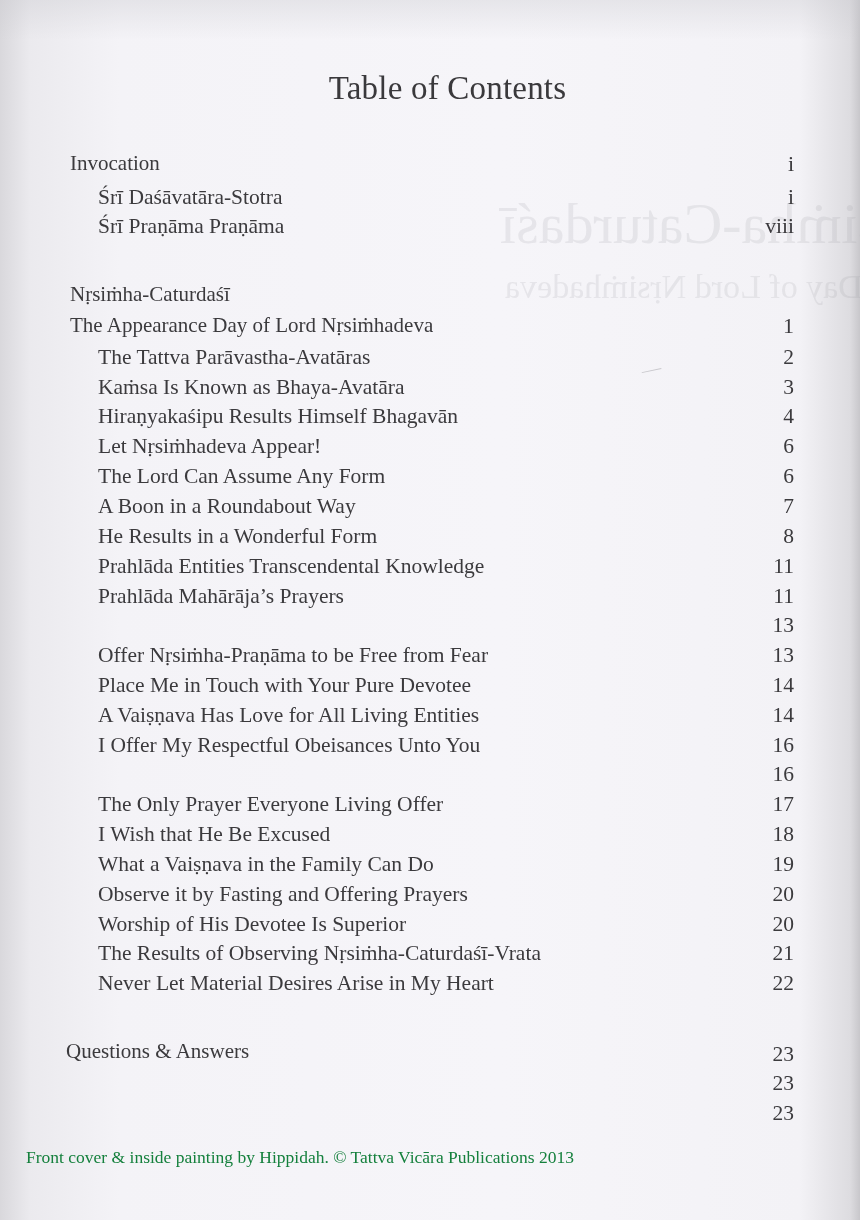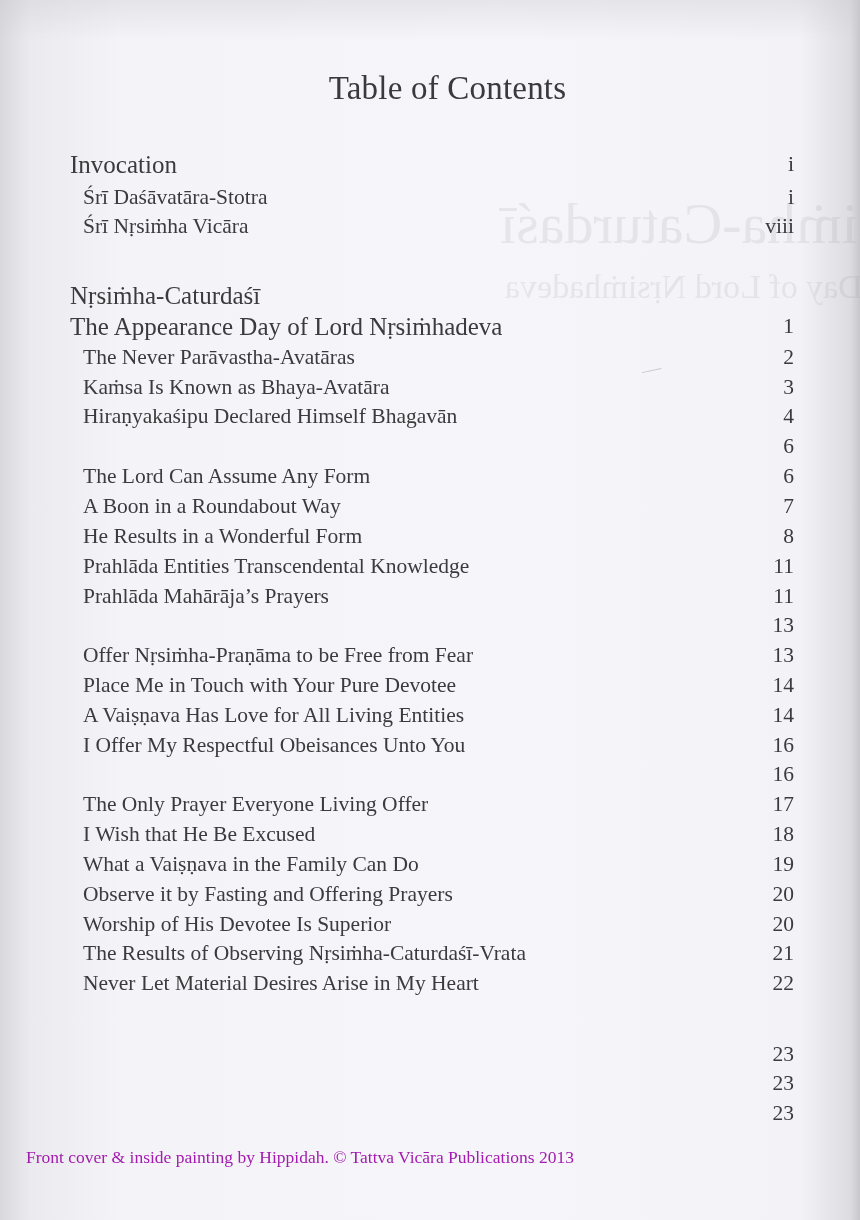--- a/index.html
+++ b/index.html
@@ -45,30 +45,30 @@
     .row .label {
       position: absolute;
       white-space: nowrap;
     }
     .row .page {
       position: absolute;
       right: 66px;
       text-align: right;
       white-space: nowrap;
     }
-    .lvl0 .label { left: 70px; font-size: 25px; font-family: Liberation Serif, serif; }
+    .lvl0 .label { left: 70px; font-size: 21px; font-family: Liberation Serif, serif; }
     .lvl0 .page { font-size: 22px; }
-    .lvl1 .label { left: 83px; font-size: 21.5px; }
+    .lvl1 .label { left: 98px; font-size: 21.5px; }
     .lvl1 .page { font-size: 21.5px; }
     .footer {
       position: absolute;
       left: 26px; top: 1147px;
       font-size: 17.5px;
       white-space: nowrap;
-      color: #a21caf;
+      color: #15803d;
     }
     .speck {
       position: absolute; left: 642px; top: 370px; width: 20px; height: 4px;
       border-top: 1px solid rgba(120,120,125,0.35);
       transform: rotate(-12deg);
     }
   </style>
 </head>
 <body>
 
@@ -82,46 +82,47 @@
 
 <div class="row lvl0" style="top:151px">
   <span class="label">Invocation</span>
   <span class="page">i</span>
 </div>
 <div class="row lvl1" style="top:185px">
   <span class="label">Śrī Daśāvatāra-Stotra</span>
   <span class="page">i</span>
 </div>
 <div class="row lvl1" style="top:214px">
-  <span class="label">Śrī Nṛsiṁha Vicāra</span>
+  <span class="label">Śrī Praṇāma Praṇāma</span>
   <span class="page">viii</span>
 </div>
 
 <div class="row lvl0" style="top:282px">
   <span class="label">Nṛsiṁha-Caturdaśī</span>
 </div>
 
 <div class="row lvl0" style="top:313px">
   <span class="label">The Appearance Day of Lord Nṛsiṁhadeva</span>
   <span class="page">1</span>
 </div>
 
 <div class="row lvl1" style="top:345px">
-    <span class="label">The Never Parāvastha-Avatāras</span>
+    <span class="label">The Tattva Parāvastha-Avatāras</span>
     <span class="page">2</span>
   </div>
 <div class="row lvl1" style="top:375px">
     <span class="label">Kaṁsa Is Known as Bhaya-Avatāra</span>
     <span class="page">3</span>
   </div>
 <div class="row lvl1" style="top:404px">
-    <span class="label">Hiraṇyakaśipu Declared Himself Bhagavān</span>
+    <span class="label">Hiraṇyakaśipu Results Himself Bhagavān</span>
     <span class="page">4</span>
   </div>
 <div class="row lvl1" style="top:434px">
+    <span class="label">Let Nṛsiṁhadeva Appear!</span>
     <span class="page">6</span>
   </div>
 <div class="row lvl1" style="top:464px">
     <span class="label">The Lord Can Assume Any Form</span>
     <span class="page">6</span>
   </div>
 <div class="row lvl1" style="top:494px">
     <span class="label">A Boon in a Roundabout Way</span>
     <span class="page">7</span>
   </div>
@@ -182,20 +183,21 @@
 <div class="row lvl1" style="top:941px">
     <span class="label">The Results of Observing Nṛsiṁha-Caturdaśī-Vrata</span>
     <span class="page">21</span>
   </div>
 <div class="row lvl1" style="top:971px">
     <span class="label">Never Let Material Desires Arise in My Heart</span>
     <span class="page">22</span>
   </div>
 
 <div class="row lvl0" style="top:1039px">
+  <span class="label" style="left:66px">Questions &amp; Answers</span>
   <span class="page" style="font-size:21.5px;top:3px">23</span>
 </div>
 <div class="row lvl1" style="top:1071px">
     <span class="page">23</span>
   </div>
 <div class="row lvl1" style="top:1101px">
     <span class="page">23</span>
   </div>
 
 <div class="footer">Front cover &amp; inside painting by Hippidah. © Tattva Vicāra Publications 2013</div>

